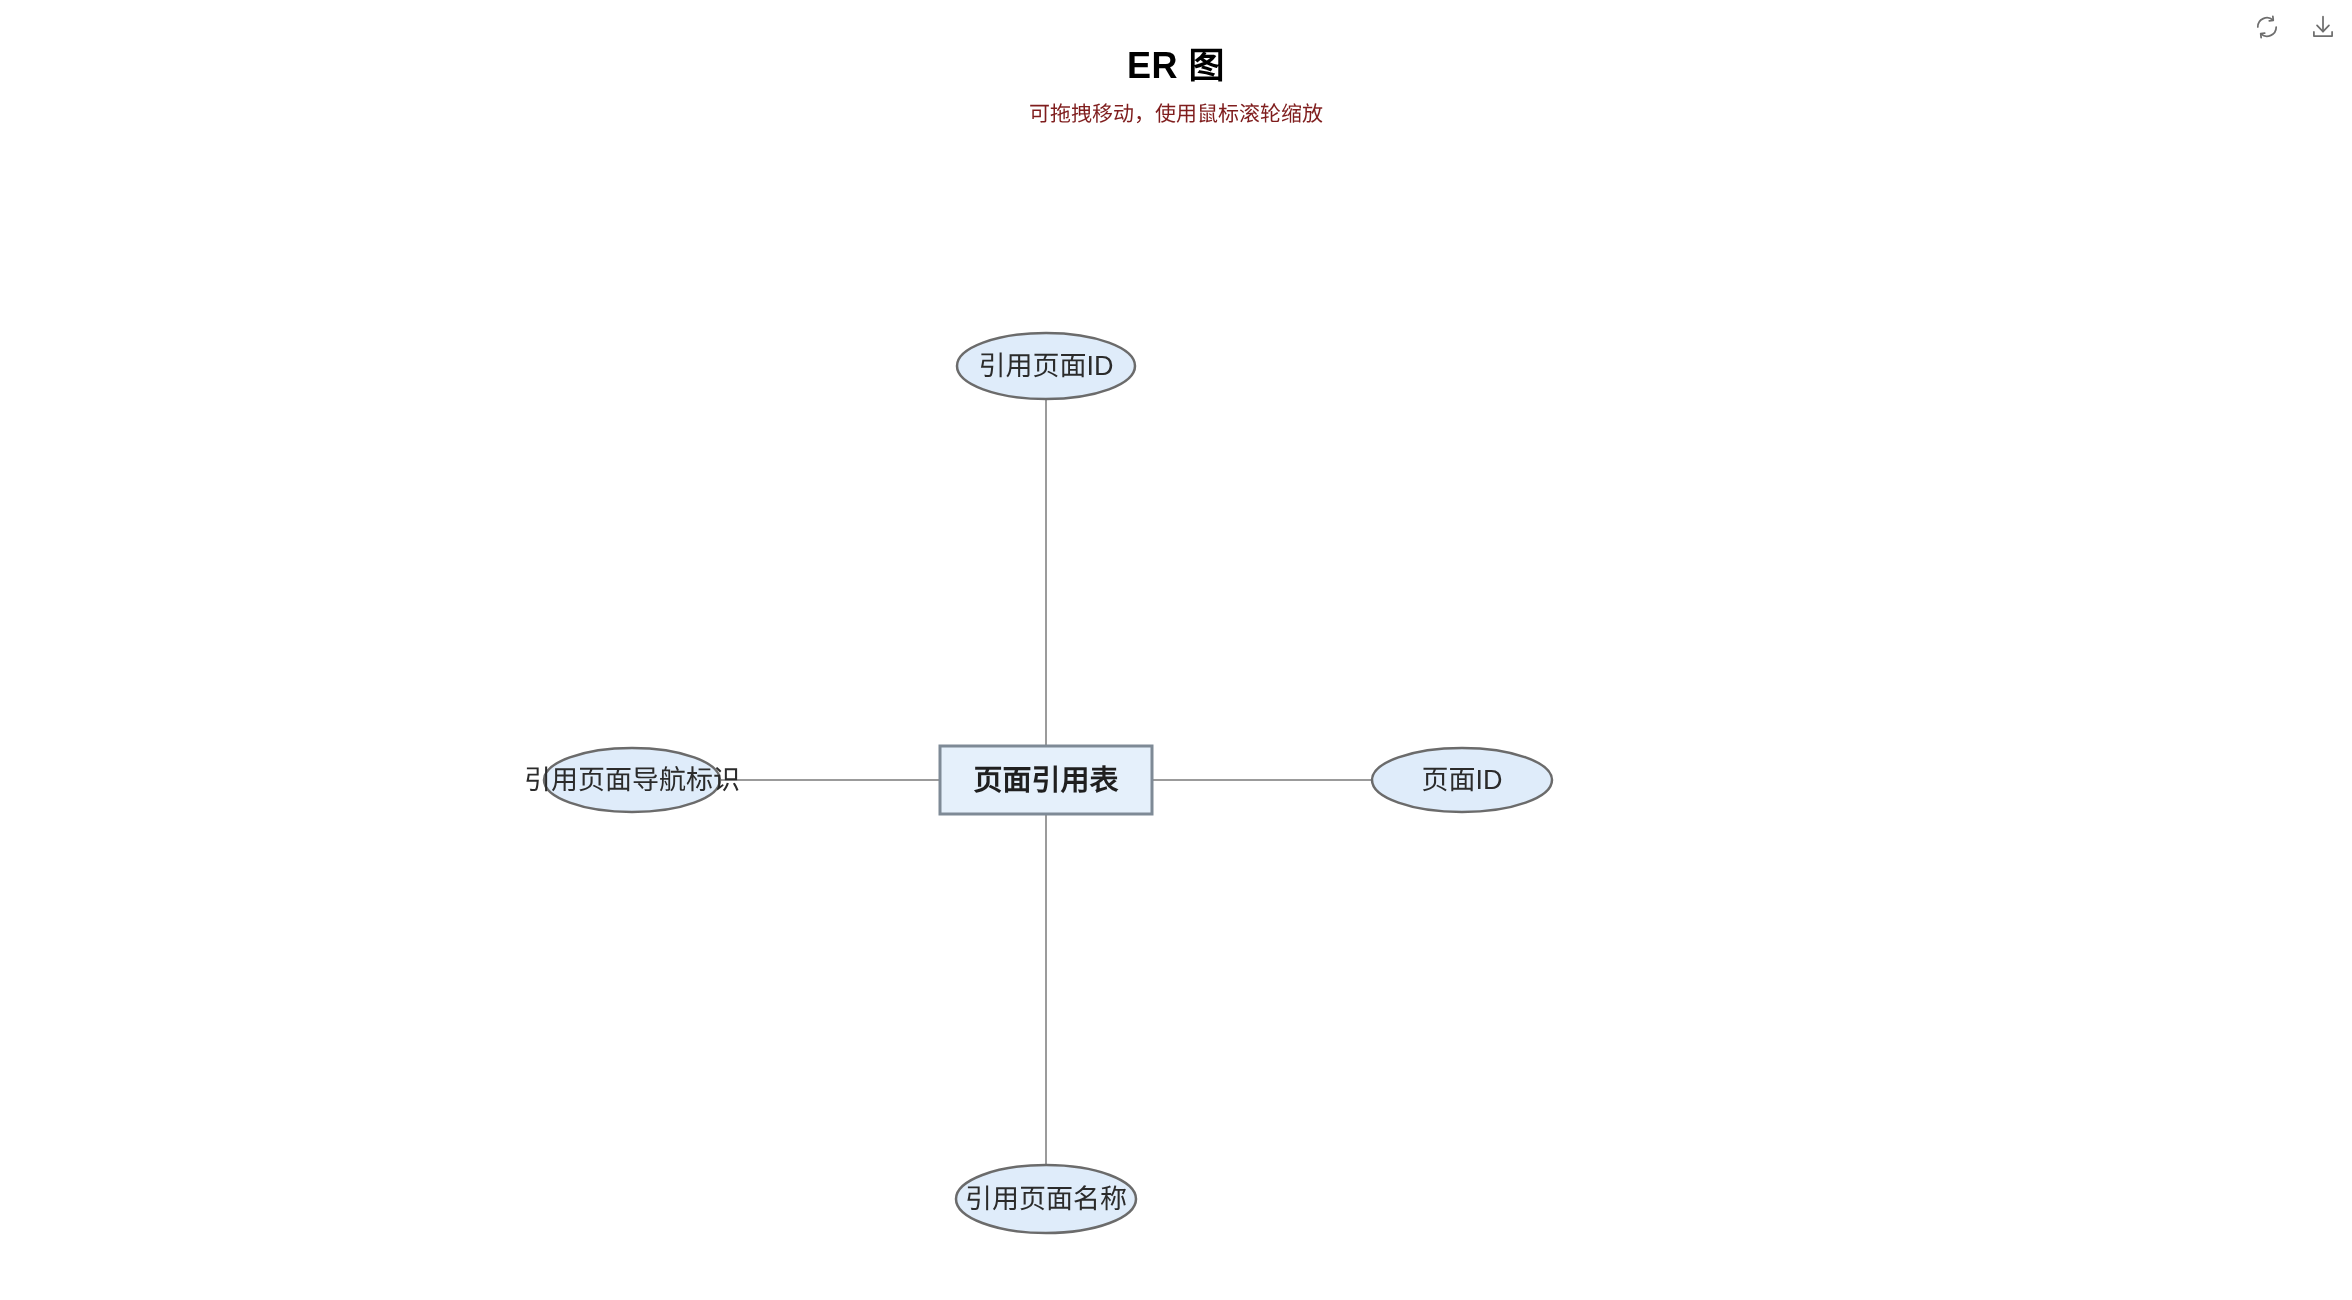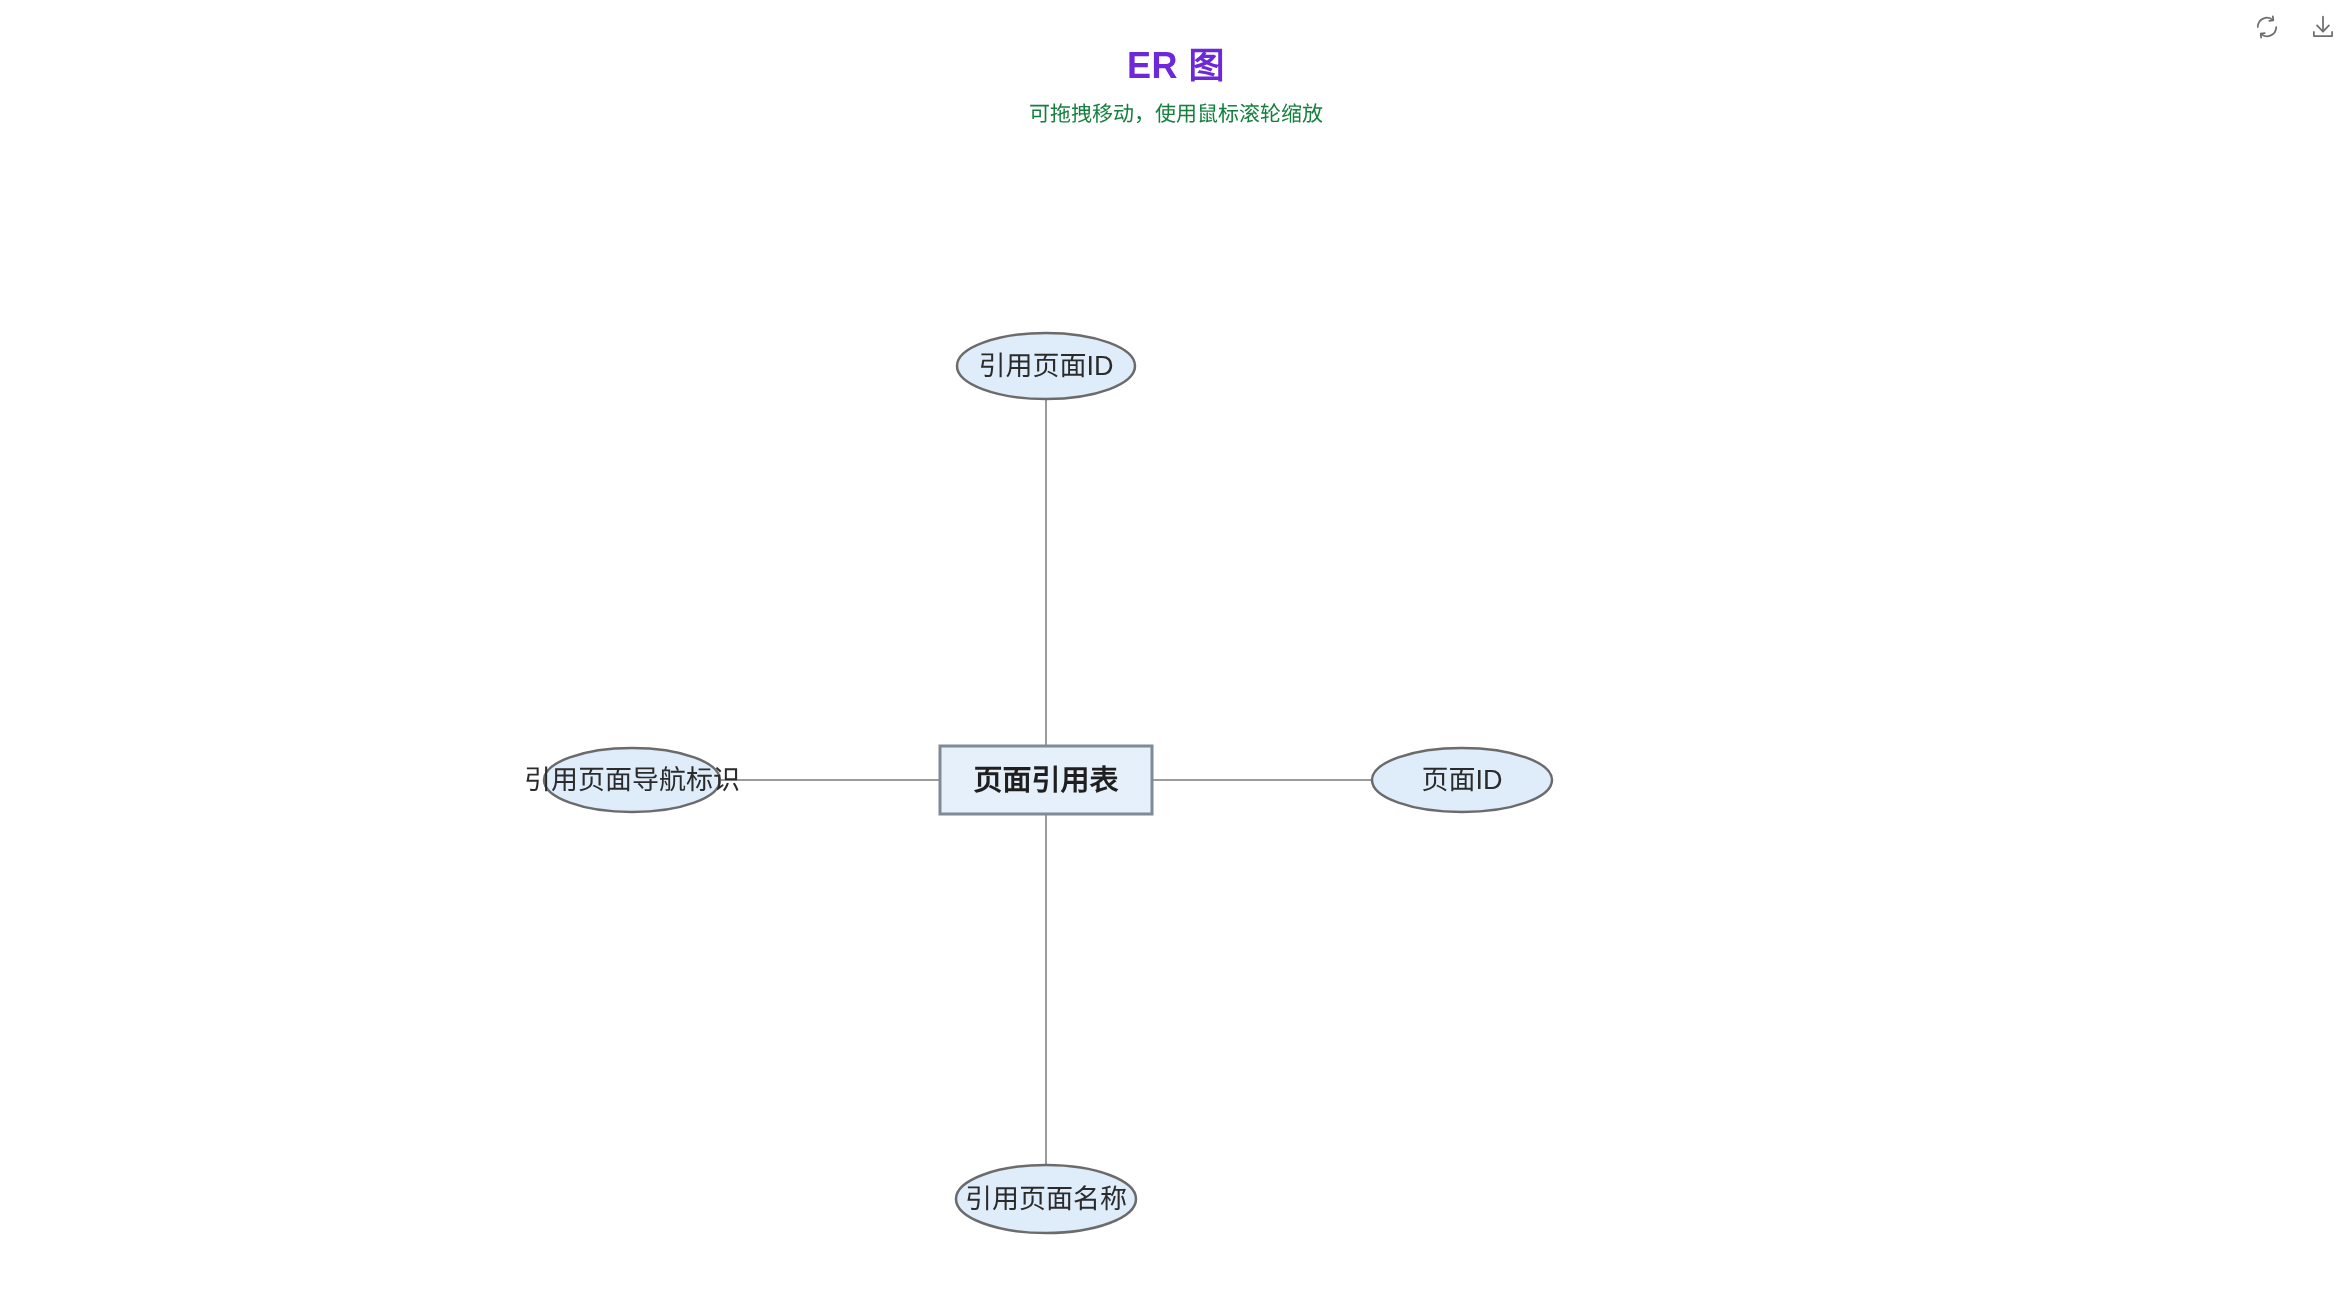--- a/index.html
+++ b/index.html
@@ -27,32 +27,32 @@
     pointer-events: none;
   }
   #page-title {
     position: absolute;
     left: 0;
     top: 36px;
     width: 2352px;
     text-align: center;
     font-size: 36px;
     font-weight: bold;
-    color: #6d28d9;
+    color: #000000;
     letter-spacing: 0.5px;
   }
   #page-subtitle {
     position: absolute;
     left: 0;
     top: 97px;
     width: 2352px;
     text-align: center;
     font-size: 21px;
     font-weight: normal;
-    color: #15803d;
+    color: #7f1d1d;
   }
 
   
   #toolbar {
     position: absolute;
     right: 12px;
     top: 10px;
     display: flex;
     align-items: center;
     gap: 22px;

